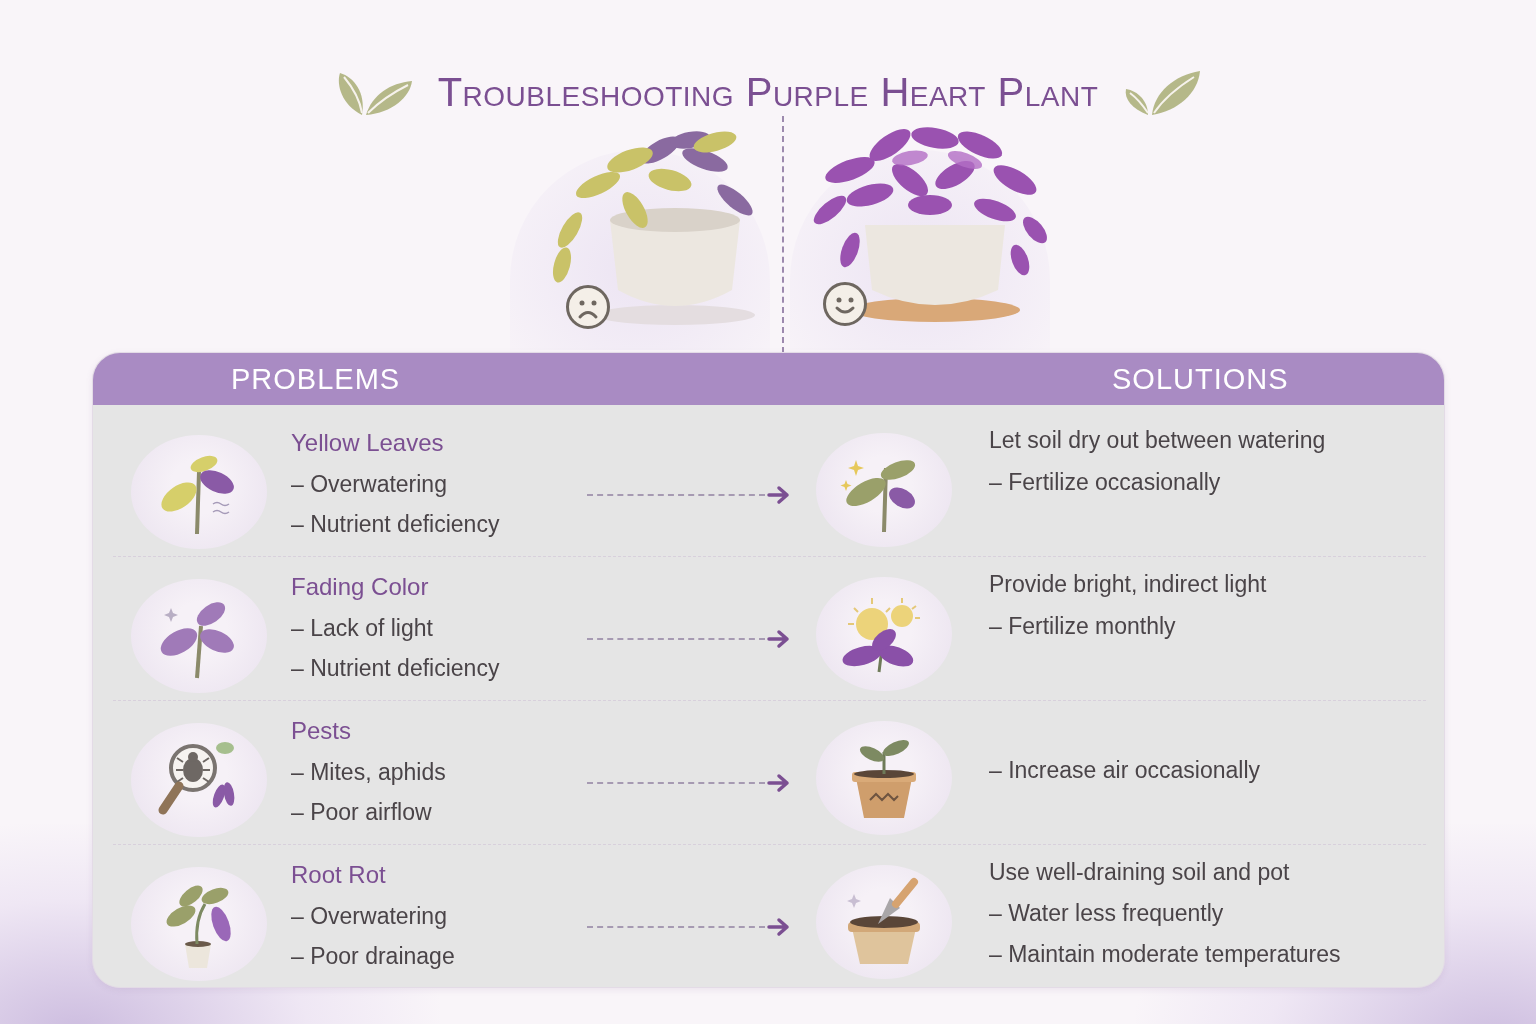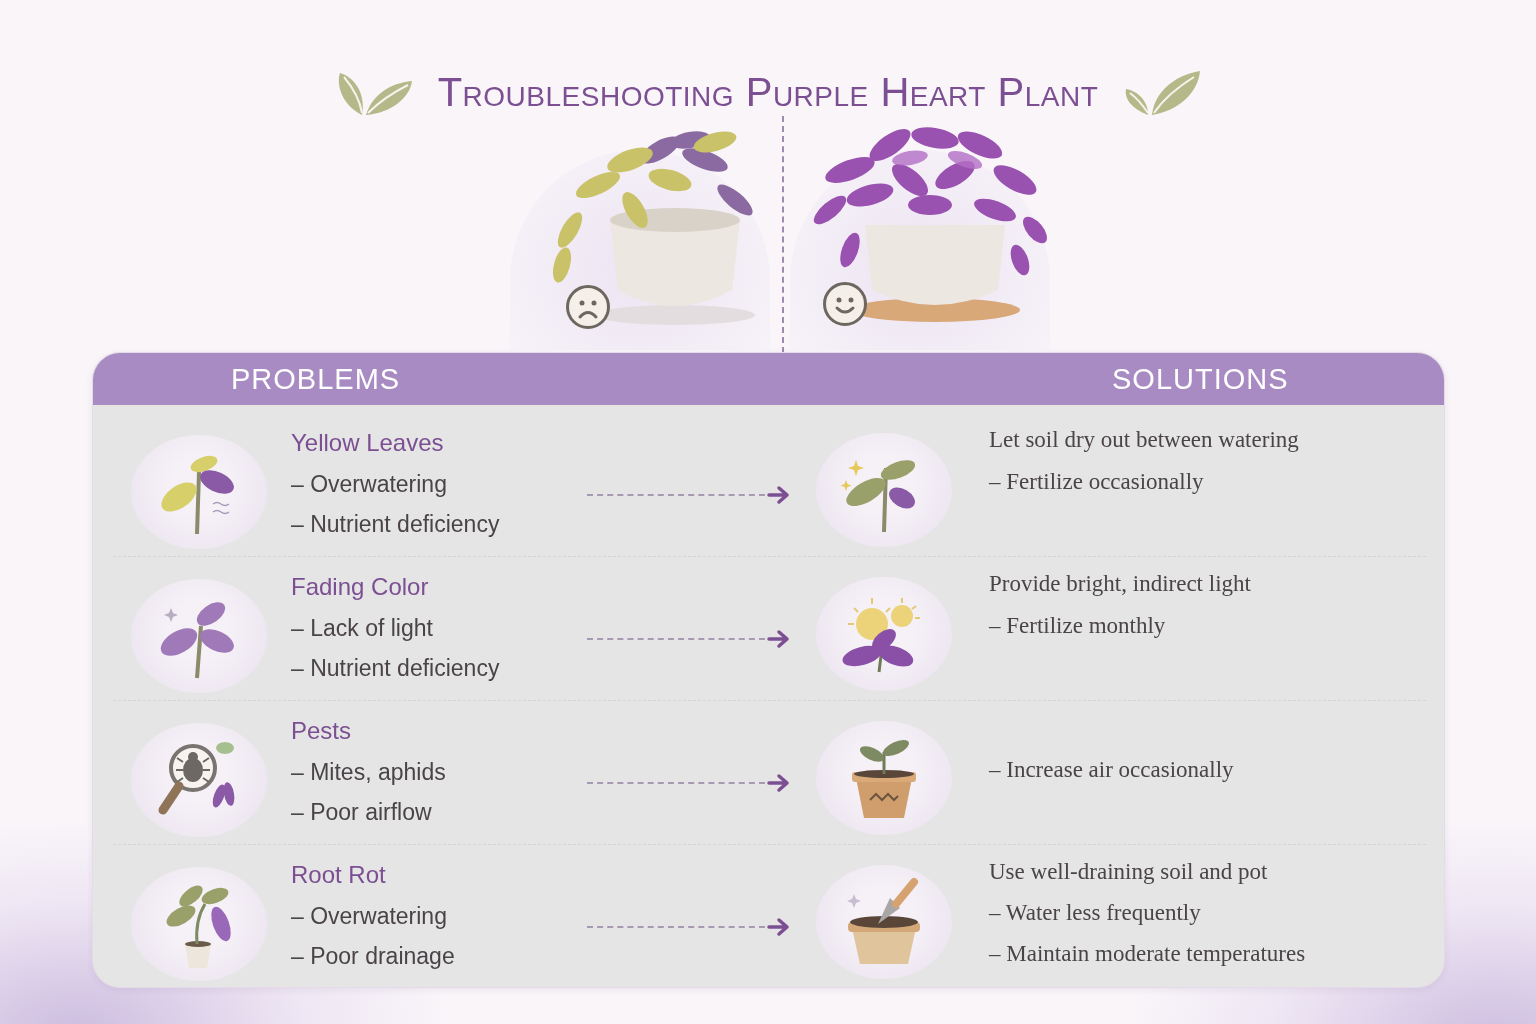--- a/index.html
+++ b/index.html
@@ -87,21 +87,21 @@
   .p-title {
     position: absolute; left: 198px; top: 16px;
     font-size: 24px; color: #7b4f92; font-family: "Liberation Sans", sans-serif;
   }
   .p-line {
     position: absolute; left: 198px;
     font-size: 23px; color: #4a4448; font-family: "Liberation Sans", sans-serif;
   }
   .s-line {
     position: absolute; left: 896px;
-    font-size: 23px; color: #4a4448; font-family: Liberation Serif, serif;
+    font-size: 23px; color: #4a4448; font-family: Liberation Sans, sans-serif;
   }
   .arrow-conn {
     position: absolute; left: 494px; top: 72px; width: 204px; height: 20px;
   }
   .dash-line {
     position: absolute; left: 0; top: 9px; width: 178px;
     border-top: 2px dashed #a69ab2;
   }
   .arrow-head {
     position: absolute; right: 0; top: 0; width: 24px; height: 20px;

